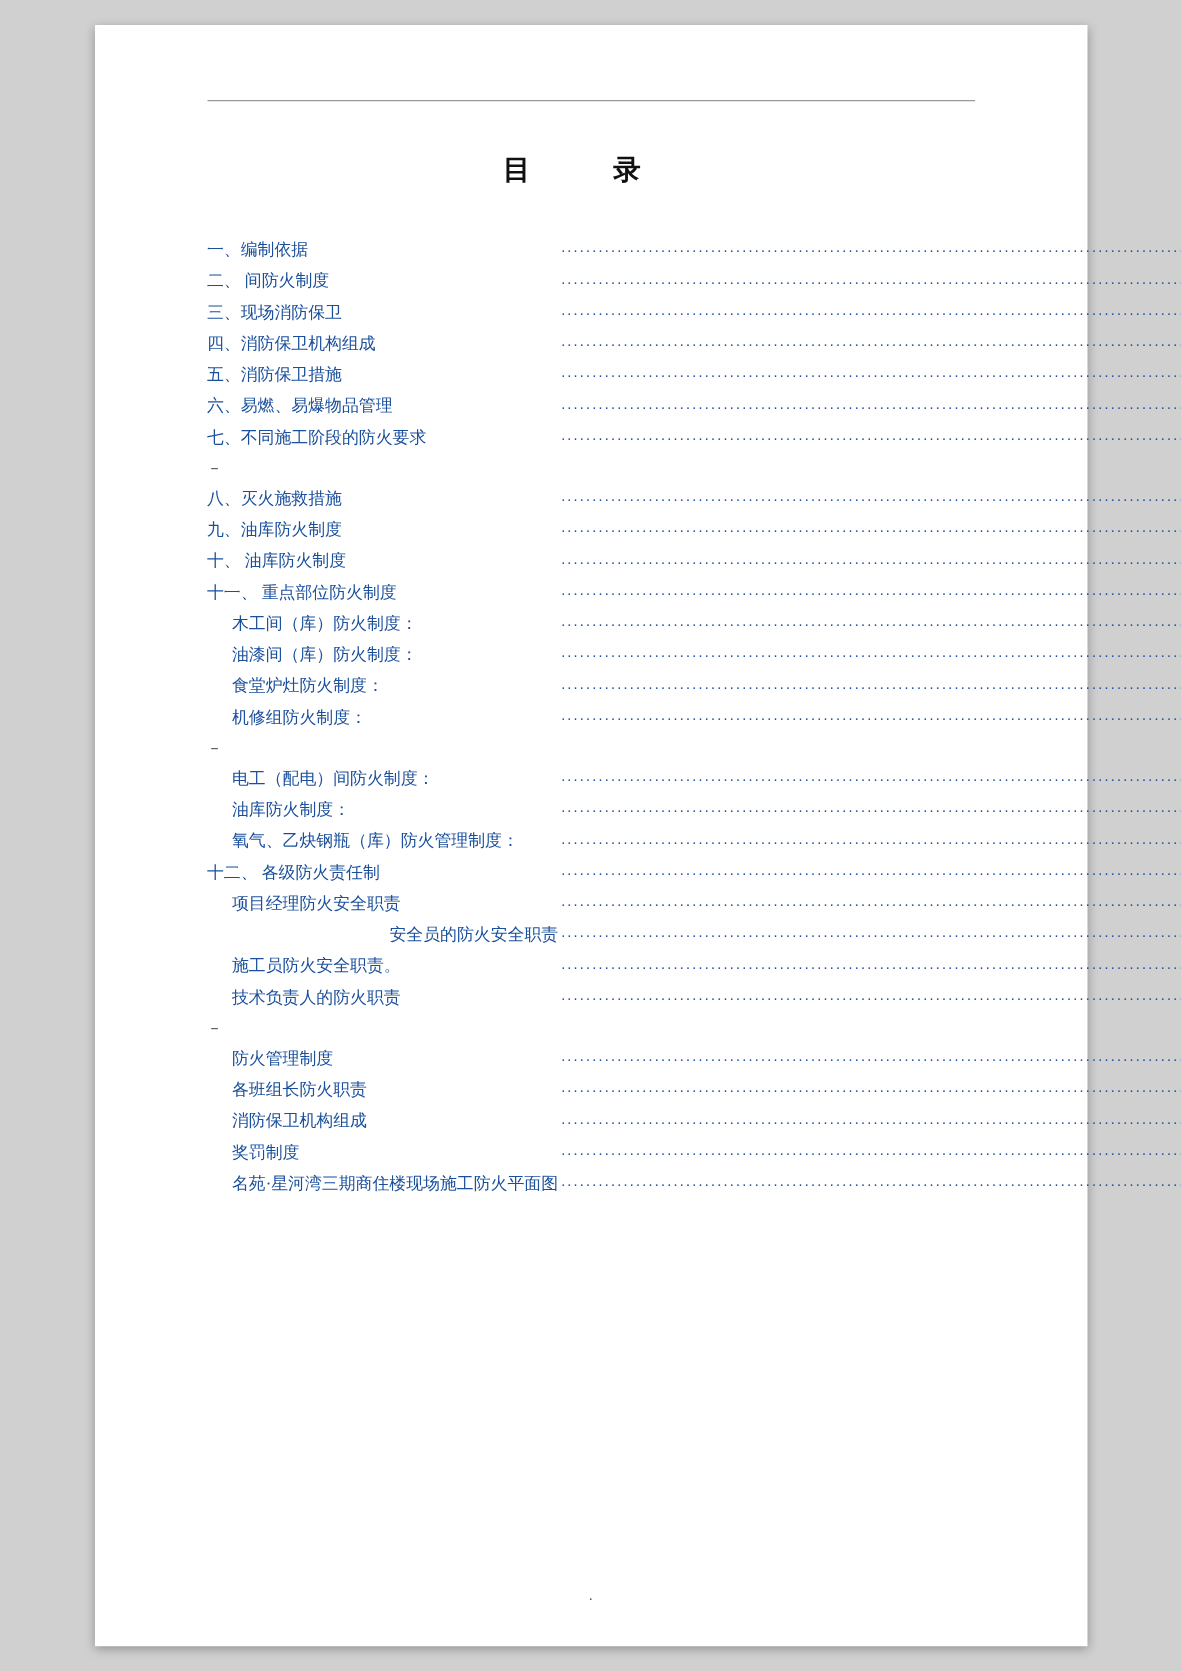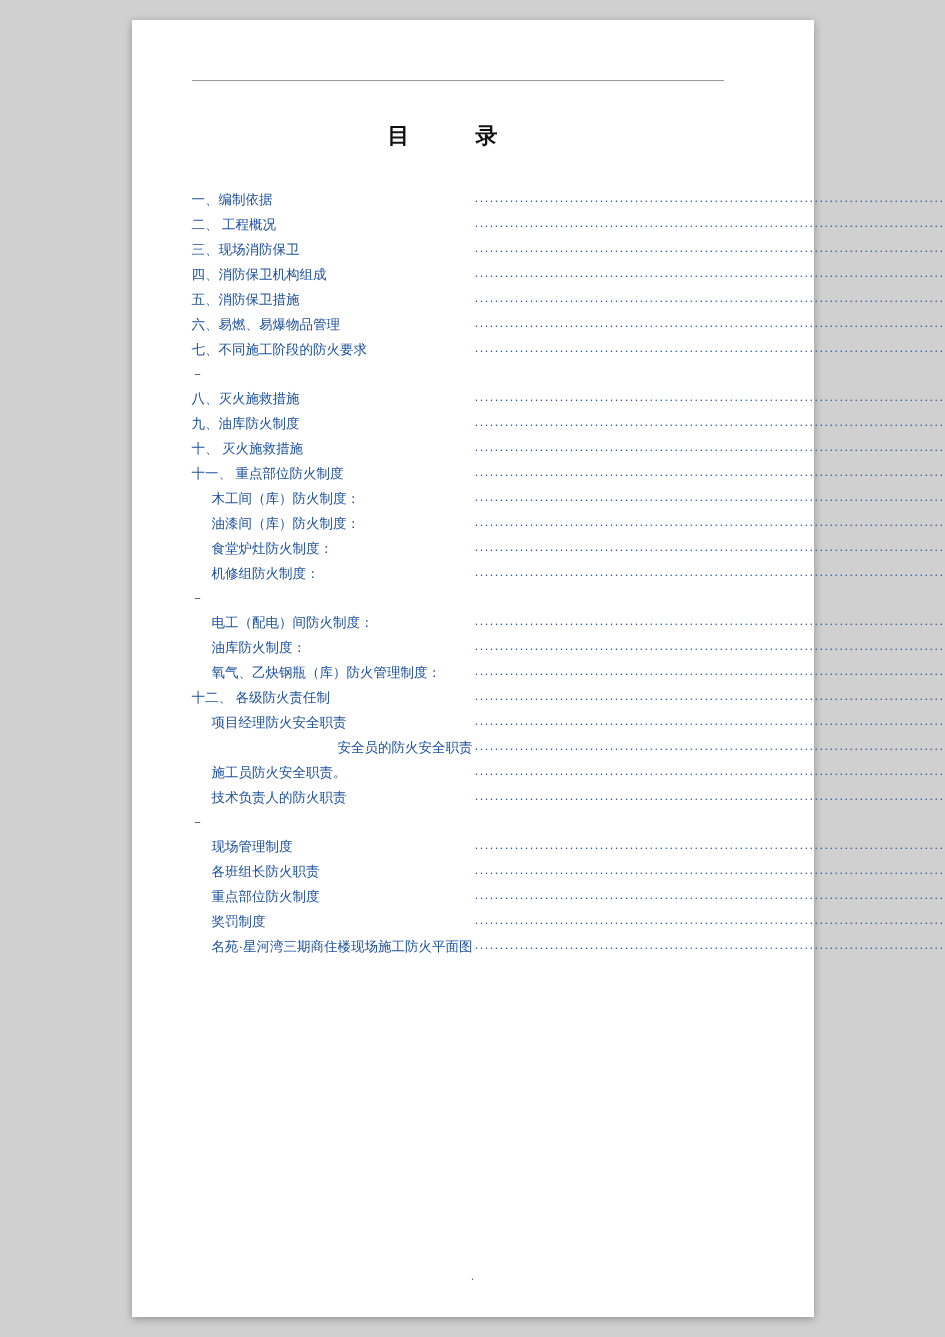--- a/index.html
+++ b/index.html
@@ -12,24 +12,24 @@
       background: #d0d0d0;
       display: flex;
       justify-content: center;
       align-items: flex-start;
       min-height: 1337px;
       padding: 20px 0;
       font-family: "SimSun", "宋体", serif;
     }
 
     .page {
-      width: 682px;
+      width: 794px;
       min-height: 1297px;
       background: #fff;
-      padding: 60px 90px 80px 60px;
+      padding: 60px 90px 80px 90px;
       box-shadow: 0 2px 8px rgba(0,0,0,0.3);
       position: relative;
     }
 
     .top-line {
       border-top: 1.5px solid #999;
       margin-bottom: 40px;
     }
 
     .title-row {
@@ -83,21 +83,21 @@
 
   <table class="toc-table">
     <tbody id="toc-body">
         <tr>
           <td style="width: auto; padding-left: 0px; white-space: nowrap;"><a class="toc-item" href="#">一、编制依据</a></td>
           <td style="width: 100%; overflow: hidden; padding-left: 2px; padding-right: 2px;">
             <span style="color: rgb(26, 79, 156); font-size: 12px; display: block; overflow: hidden; white-space: nowrap; letter-spacing: 1px;">····················································································································································································</span>
           </td>
         </tr>
         <tr>
-          <td style="width: auto; padding-left: 0px; white-space: nowrap;"><a class="toc-item" href="#">二、 工程概况</a></td>
+          <td style="width: auto; padding-left: 0px; white-space: nowrap;"><a class="toc-item" href="#">二、 间防火制度</a></td>
           <td style="width: 100%; overflow: hidden; padding-left: 2px; padding-right: 2px;">
             <span style="color: rgb(26, 79, 156); font-size: 12px; display: block; overflow: hidden; white-space: nowrap; letter-spacing: 1px;">····················································································································································································</span>
           </td>
         </tr>
         <tr>
           <td style="width: auto; padding-left: 0px; white-space: nowrap;"><a class="toc-item" href="#">三、现场消防保卫</a></td>
           <td style="width: 100%; overflow: hidden; padding-left: 2px; padding-right: 2px;">
             <span style="color: rgb(26, 79, 156); font-size: 12px; display: block; overflow: hidden; white-space: nowrap; letter-spacing: 1px;">····················································································································································································</span>
           </td>
         </tr>
@@ -134,21 +134,21 @@
             <span style="color: rgb(26, 79, 156); font-size: 12px; display: block; overflow: hidden; white-space: nowrap; letter-spacing: 1px;">····················································································································································································</span>
           </td>
         </tr>
         <tr>
           <td style="width: auto; padding-left: 0px; white-space: nowrap;"><a class="toc-item" href="#">九、油库防火制度</a></td>
           <td style="width: 100%; overflow: hidden; padding-left: 2px; padding-right: 2px;">
             <span style="color: rgb(26, 79, 156); font-size: 12px; display: block; overflow: hidden; white-space: nowrap; letter-spacing: 1px;">····················································································································································································</span>
           </td>
         </tr>
         <tr>
-          <td style="width: auto; padding-left: 0px; white-space: nowrap;"><a class="toc-item" href="#">十、 灭火施救措施</a></td>
+          <td style="width: auto; padding-left: 0px; white-space: nowrap;"><a class="toc-item" href="#">十、 油库防火制度</a></td>
           <td style="width: 100%; overflow: hidden; padding-left: 2px; padding-right: 2px;">
             <span style="color: rgb(26, 79, 156); font-size: 12px; display: block; overflow: hidden; white-space: nowrap; letter-spacing: 1px;">····················································································································································································</span>
           </td>
         </tr>
         <tr>
           <td style="width: auto; padding-left: 0px; white-space: nowrap;"><a class="toc-item" href="#">十一、 重点部位防火制度</a></td>
           <td style="width: 100%; overflow: hidden; padding-left: 2px; padding-right: 2px;">
             <span style="color: rgb(26, 79, 156); font-size: 12px; display: block; overflow: hidden; white-space: nowrap; letter-spacing: 1px;">····················································································································································································</span>
           </td>
         </tr>
@@ -224,33 +224,33 @@
         <tr>
           <td style="width: auto; padding-left: 20px; white-space: nowrap;"><a class="toc-item" href="#">技术负责人的防火职责</a></td>
           <td style="width: 100%; overflow: hidden; padding-left: 2px; padding-right: 2px;">
             <span style="color: rgb(26, 79, 156); font-size: 12px; display: block; overflow: hidden; white-space: nowrap; letter-spacing: 1px;">····················································································································································································</span>
           </td>
         </tr>
         <tr class="spacer-row">
           <td colspan="3"><span style="color:#333;font-size:12px;">－</span></td>
         </tr>
         <tr>
-          <td style="width: auto; padding-left: 20px; white-space: nowrap;"><a class="toc-item" href="#">现场管理制度</a></td>
+          <td style="width: auto; padding-left: 20px; white-space: nowrap;"><a class="toc-item" href="#">防火管理制度</a></td>
           <td style="width: 100%; overflow: hidden; padding-left: 2px; padding-right: 2px;">
             <span style="color: rgb(26, 79, 156); font-size: 12px; display: block; overflow: hidden; white-space: nowrap; letter-spacing: 1px;">····················································································································································································</span>
           </td>
         </tr>
         <tr>
           <td style="width: auto; padding-left: 20px; white-space: nowrap;"><a class="toc-item" href="#">各班组长防火职责</a></td>
           <td style="width: 100%; overflow: hidden; padding-left: 2px; padding-right: 2px;">
             <span style="color: rgb(26, 79, 156); font-size: 12px; display: block; overflow: hidden; white-space: nowrap; letter-spacing: 1px;">····················································································································································································</span>
           </td>
         </tr>
         <tr>
-          <td style="width: auto; padding-left: 20px; white-space: nowrap;"><a class="toc-item" href="#">重点部位防火制度</a></td>
+          <td style="width: auto; padding-left: 20px; white-space: nowrap;"><a class="toc-item" href="#">消防保卫机构组成</a></td>
           <td style="width: 100%; overflow: hidden; padding-left: 2px; padding-right: 2px;">
             <span style="color: rgb(26, 79, 156); font-size: 12px; display: block; overflow: hidden; white-space: nowrap; letter-spacing: 1px;">····················································································································································································</span>
           </td>
         </tr>
         <tr>
           <td style="width: auto; padding-left: 20px; white-space: nowrap;"><a class="toc-item" href="#">奖罚制度</a></td>
           <td style="width: 100%; overflow: hidden; padding-left: 2px; padding-right: 2px;">
             <span style="color: rgb(26, 79, 156); font-size: 12px; display: block; overflow: hidden; white-space: nowrap; letter-spacing: 1px;">····················································································································································································</span>
           </td>
         </tr>

